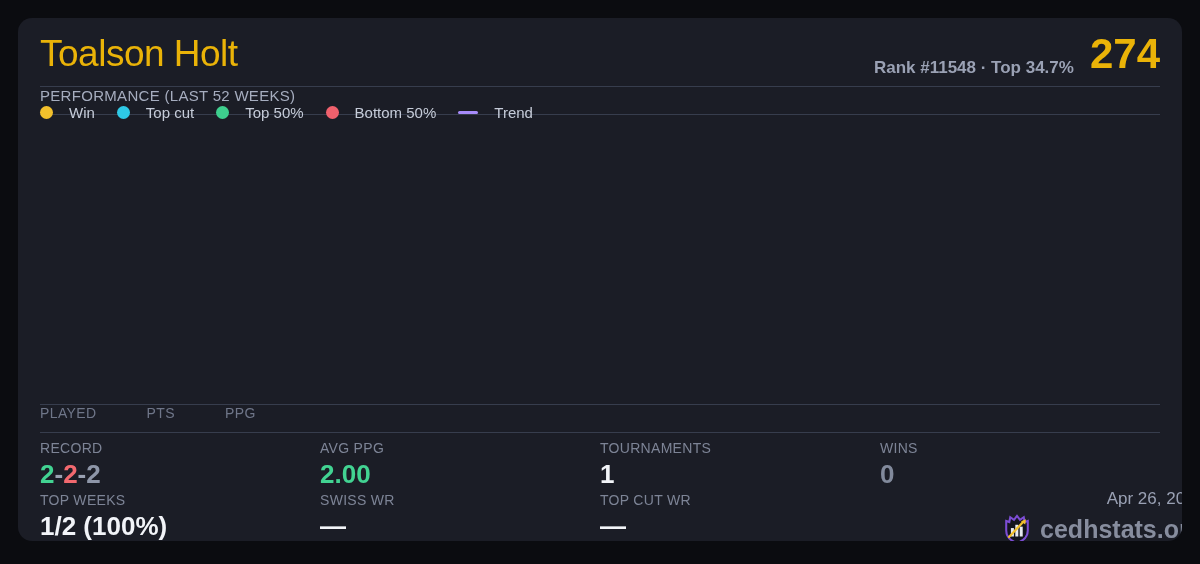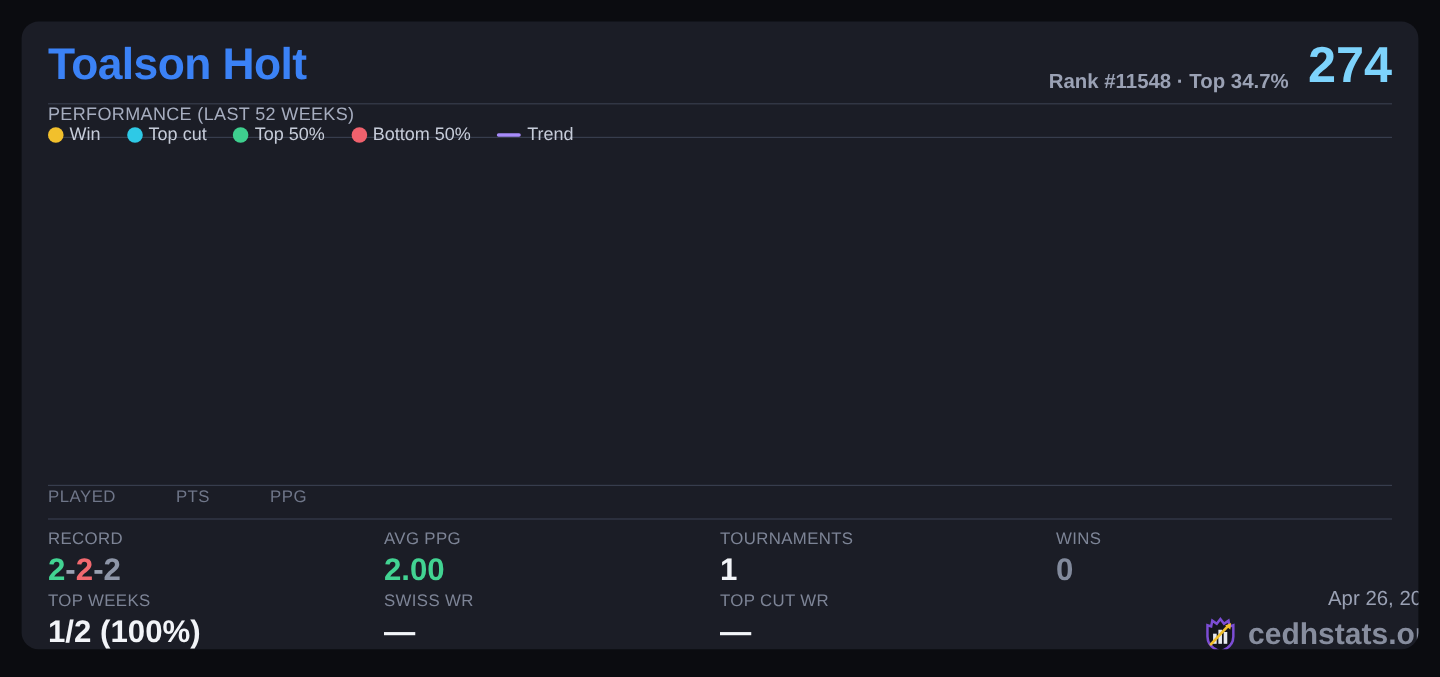--- a/index.html
+++ b/index.html
@@ -21,22 +21,22 @@
   
   .card-header {
     height: 68px;
     display: flex;
     align-items: center;
     justify-content: space-between;
     padding-top: 4px;
   }
   .player-name {
     font-size: 37px;
-    font-weight: 700;
-    color: #3b82f6;
+    font-weight: 400;
+    color: #eab308;
     letter-spacing: -0.5px;
   }
   .header-right {
     display: flex;
     align-items: center;
   }
   .rank-text {
     font-size: 17px;
     font-weight: 600;
     color: #9aa1b4;
@@ -66,21 +66,21 @@
     letter-spacing: 0.3px;
   }
   .legend {
     display: flex;
     align-items: center;
     gap: 22px;
   }
   .legend-item {
     display: flex;
     align-items: center;
-    gap: 5px;
+    gap: 16px;
     font-size: 15px;
     color: #c6ccd9;
   }
   .legend-dot {
     width: 13px; height: 13px;
     border-radius: 50%;
     display: inline-block;
   }
   .trend-line {
     width: 20px; height: 3px;
@@ -142,21 +142,21 @@
 </style>
 </head>
 <body>
 
 <div class="card">
 
   <div class="card-header">
     <div class="player-name">Toalson Holt</div>
     <div class="header-right">
       <span class="rank-text">Rank #11548  ·  Top 34.7%</span>
-      <span class="rating" style="color: #7dd3fc;">274</span>
+      <span class="rating" style="color: #eab308;">274</span>
     </div>
   </div>
 
   <div class="rule"></div>
 
   <div class="section-header">
     <span class="section-title">PERFORMANCE (LAST 52 WEEKS)</span>
     <div class="legend">
       <span class="legend-item">
         <i class="legend-dot" style="background-color: rgb(242, 192, 44);"></i>

